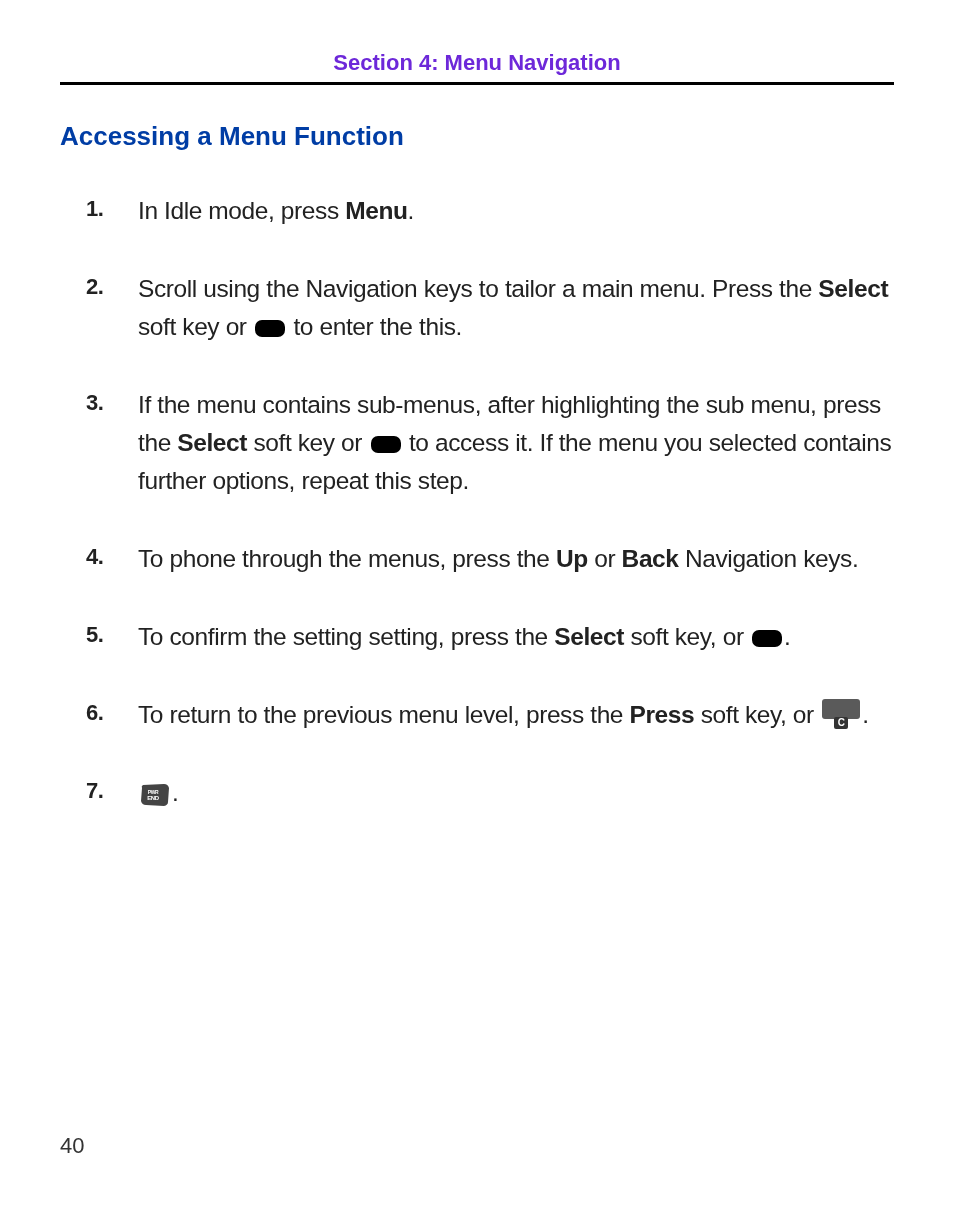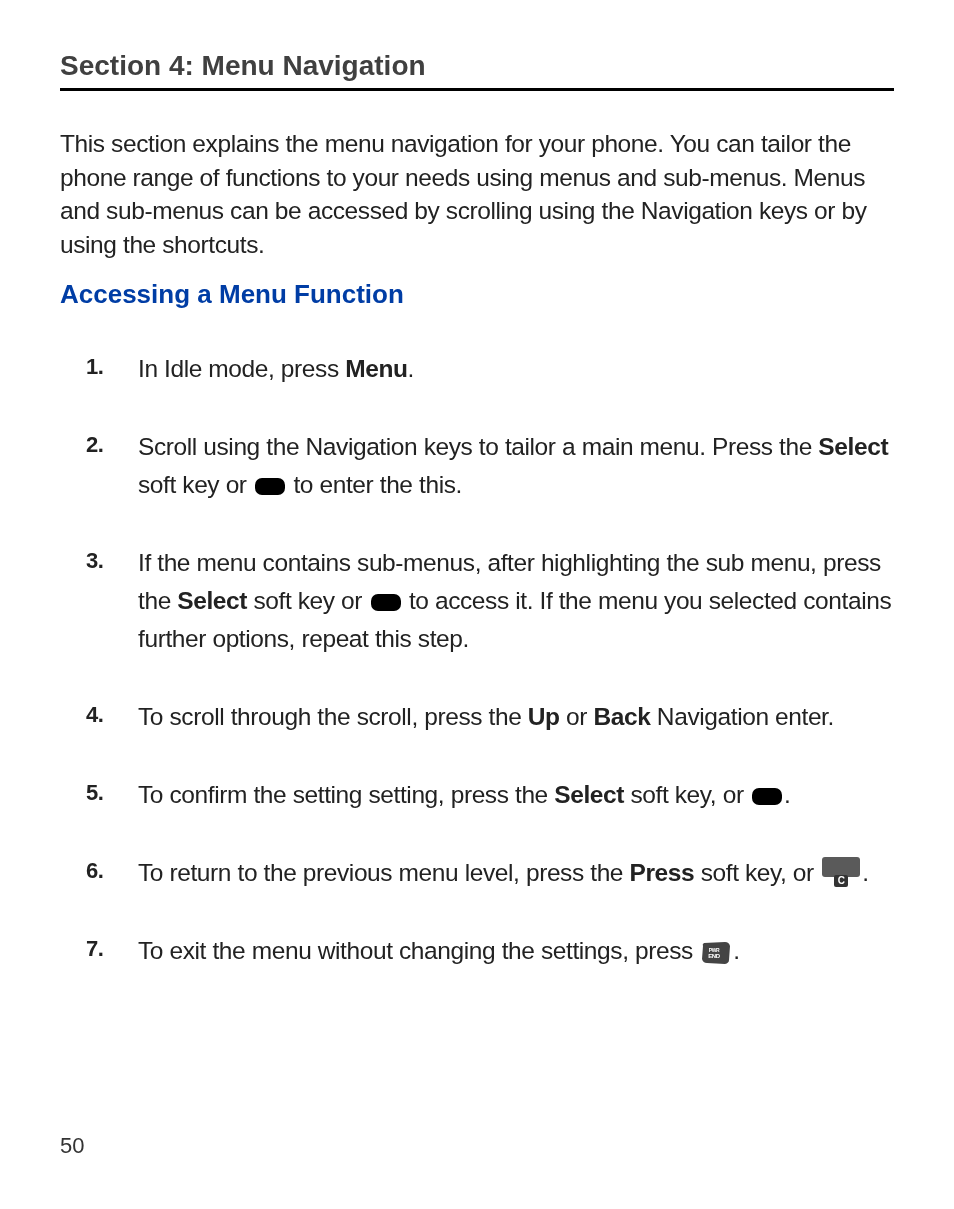--- a/index.html
+++ b/index.html
@@ -13,26 +13,27 @@
     position: relative;
   }
   .page {
     padding: 50px 60px 0 60px;
     box-sizing: border-box;
     width: 100%;
     height: 100%;
     position: relative;
   }
   .section-title {
-    color: #404040;
+    color: #6d28d9;
     font-weight: 900;
-    font-size: 28px;
+    font-size: 22px;
     font-family: Arial, Helvetica, sans-serif;
     margin: 0 0 6px 0;
     letter-spacing: 0px;
+    text-align: center;
   }
   .rule {
     border: none;
     border-top: 3px solid #000;
     margin: 0 0 36px 0;
   }
   .intro {
     font-size: 24.5px;
     line-height: 1.37;
     letter-spacing: -0.4px;
@@ -115,54 +116,53 @@
   }
 </style>
 </head>
 <body>
 
 <div class="page">
 
   <h1 class="section-title">Section 4: Menu Navigation</h1>
   <hr class="rule">
 
-  <p class="intro">This section explains the menu navigation for your phone. You can tailor the phone range of functions to your needs using menus and sub-menus. Menus and sub-menus can be accessed by scrolling using the Navigation keys or by using the shortcuts.</p>
 
   <h2 class="subhead">Accessing a Menu Function</h2>
 
   <ol class="steps">
 
     <li>
       <span>In Idle mode, press </span><span class="b">Menu</span><span>.</span>
     </li>
 
     <li>
       <span>Scroll using the Navigation keys to tailor a main menu. Press the </span><span class="b">Select</span><span> soft key or </span><span class="key-oval"></span><span> to enter the this.</span>
     </li>
 
     <li>
       <span>If the menu contains sub-menus, after highlighting the sub menu, press the </span><span class="b">Select</span><span> soft key or </span><span class="key-oval"></span><span> to access it. If the menu you selected contains further options, repeat this step.</span>
     </li>
 
     <li>
-      <span>To scroll through the scroll, press the </span><span class="b">Up</span><span> or </span><span class="b">Back</span><span> Navigation enter.</span>
+      <span>To phone through the menus, press the </span><span class="b">Up</span><span> or </span><span class="b">Back</span><span> Navigation keys.</span>
     </li>
 
     <li>
       <span>To confirm the setting setting, press the </span><span class="b">Select</span><span> soft key, or </span><span class="key-oval"></span><span>.</span>
     </li>
 
     <li>
       <span>To return to the previous menu level, press the </span><span class="b">Press</span><span> soft key, or </span><span class="key-c"><span class="key-c-inner">C</span></span><span>.</span>
     </li>
 
     <li>
-      <span>To exit the menu without changing the settings, press </span><span class="key-end"><svg width="30" height="22" viewBox="0 0 30 22">
+      <span class="key-end"><svg width="30" height="22" viewBox="0 0 30 22">
             <path d="M2 4 Q1 2 3 1 L24 0 Q28 0 29 4 L28 18 Q28 21 24 22 L6 21 Q2 21 1 17 Z" fill="#444"></path>
             <text x="13" y="10" font-size="5" fill="#fff" text-anchor="middle" font-weight="700">PWR</text>
             <text x="13" y="16" font-size="6" fill="#fff" text-anchor="middle" font-weight="900">END</text>
           </svg></span><span>.</span>
     </li>
 
   </ol>
 
-  <div class="page-number">50</div>
+  <div class="page-number">40</div>
 </div>
 
 </body></html>

